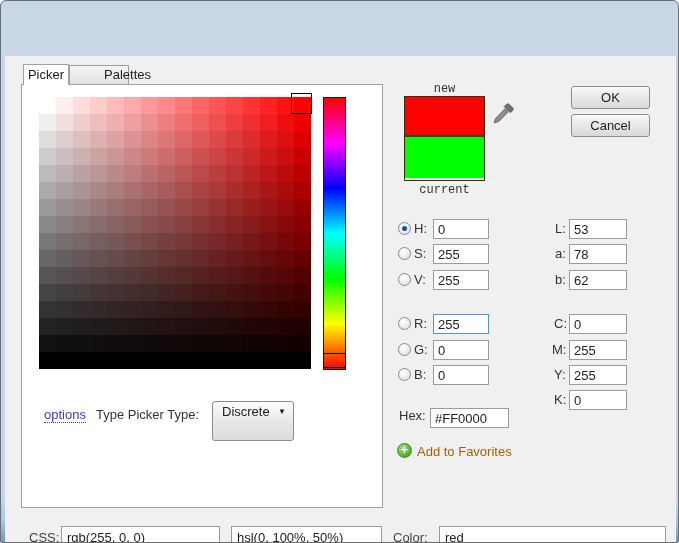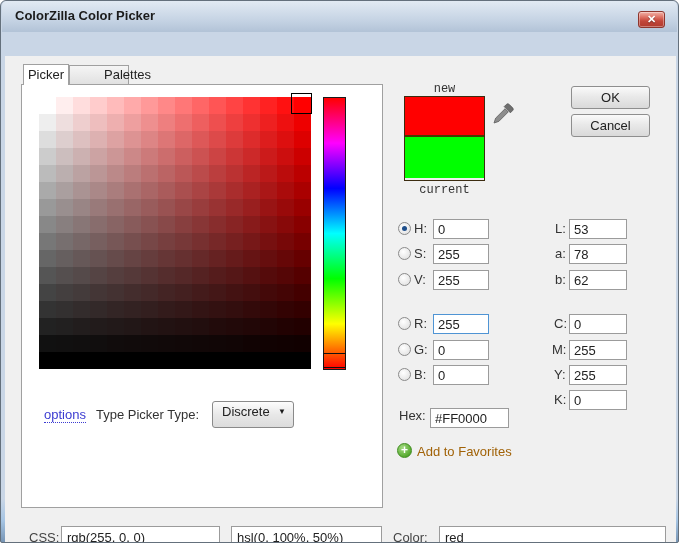--- a/index.html
+++ b/index.html
@@ -29,21 +29,21 @@
     background:linear-gradient(#f5f5f5,#e1e1e1);border:1px solid #a0a0a0;border-bottom:none;z-index:0;padding-left:34px;}
   
   .panel{position:absolute;left:16px;top:28px;width:362px;height:424px;background:#fff;
     border:1px solid #a0a0a0;z-index:1;}
   .sv-grid{position:absolute;left:17px;top:12px;width:272px;height:272px;display:grid;cursor:crosshair;}
   .sv-selection{position:absolute;left:269px;top:8px;width:21px;height:21px;border:1px solid #000;}
   .hue-strip{position:absolute;left:301px;top:12px;width:23px;height:273px;border:1px solid #1a1a1a;cursor:crosshair;}
   .hue-marker{position:absolute;left:301px;top:268px;width:23px;height:15px;border:1px solid #111;}
   .options-link{position:absolute;left:22px;top:322px;color:#3b3bd1;border-bottom:1px dotted #3b3bd1;cursor:pointer;}
   .type-label{position:absolute;left:74px;top:322px;color:#333;}
-  .type-dropdown{position:absolute;left:190px;top:316px;width:82px;height:27px;cursor:pointer;
+  .type-dropdown{position:absolute;left:190px;top:316px;width:82px;height:40px;cursor:pointer;
     border:1px solid #8a8a8a;border-radius:3px;background:linear-gradient(#fdfdfd,#e8e8e8 50%,#dcdcdc);}
   .dd-text{position:absolute;left:9px;top:2px;}
   .dd-arrow{position:absolute;right:7px;top:5px;font-size:8px;color:#1a1a1a;}
   
   .lbl-new,.lbl-current{position:absolute;left:399px;width:81px;text-align:center;font-size:12px;color:#333;font-family:Liberation Mono, monospace;}
   .lbl-new{top:26px;}
   .lbl-current{top:127px;}
   .swatch-box{position:absolute;left:399px;top:40px;width:81px;height:85px;border:1px solid #3c2c10;}
   .swatch-new{height:40px;border-bottom:2px solid #4a3a00;}
   .swatch-current{height:41px;}
@@ -68,26 +68,20 @@
   
   .foot-label{position:absolute;color:#444;}
   .foot-input{position:absolute;height:22px;border:1px solid #9b9b9b;background:#fff;
     font:13px "Liberation Sans",sans-serif;padding:0 5px;color:#222;}
 </style>
 </head>
 <body>
 
 <div class="dialog">
 
-  <div class="titlebar">
-    <span class="title-text">ColorZilla Color Picker</span>
-    <div class="close-btn">
-      <span>✕</span>
-    </div>
-  </div>
 
   <div class="content">
 
     <div class="tab tab-picker">
       <span>Picker</span>
     </div>
     <div class="tab tab-palettes">
       <span>Palettes</span>
     </div>
 

